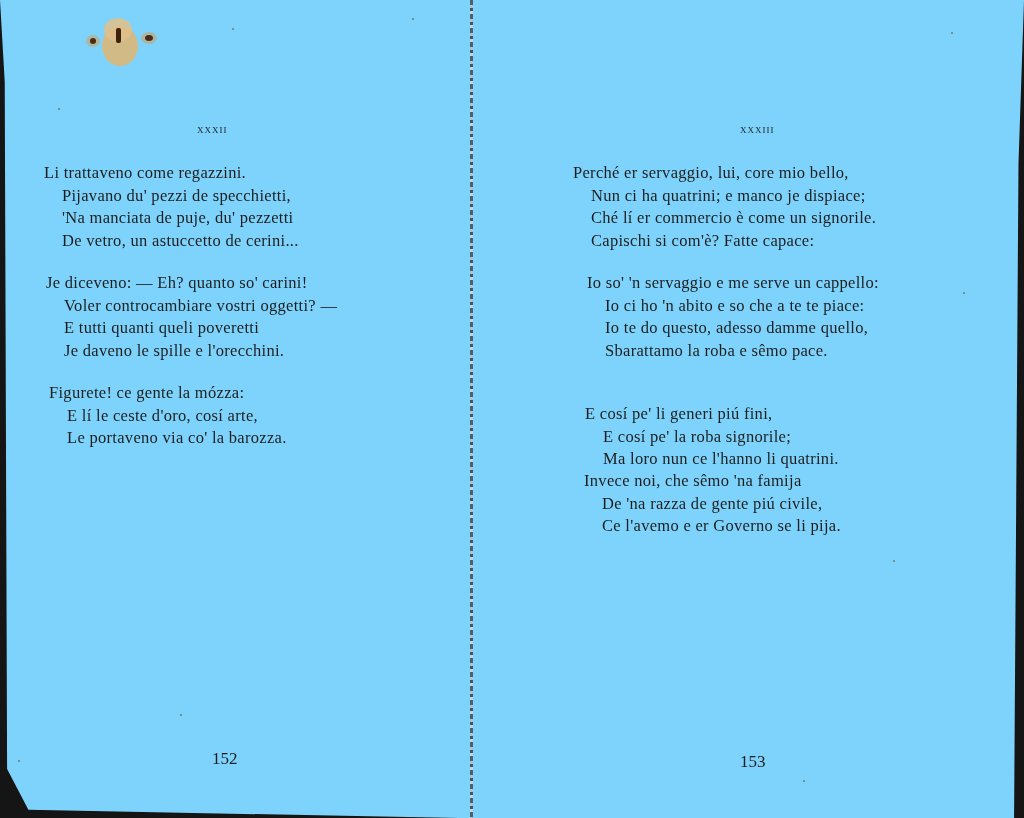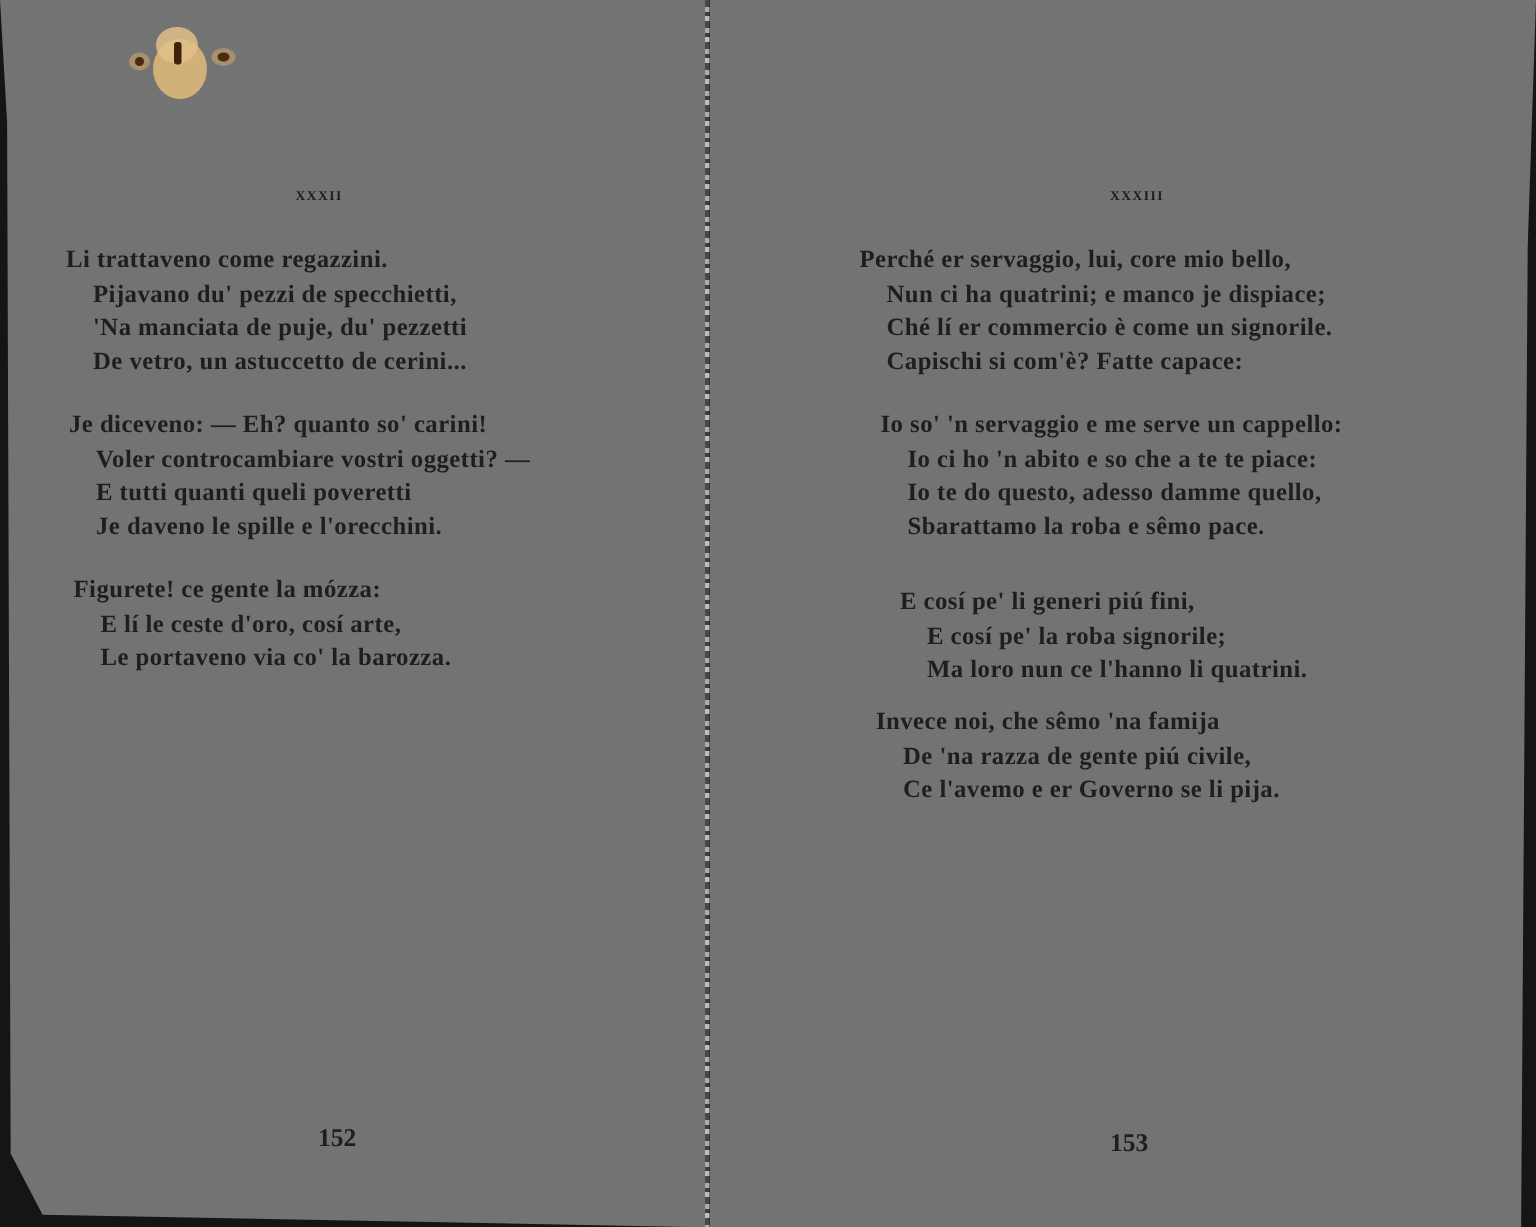--- a/index.html
+++ b/index.html
@@ -4,24 +4,23 @@
   <style>
     html, body { margin: 0; padding: 0; }
     body {
       width: 1024px; height: 818px; position: relative; overflow: hidden;
       background: #151515;
     }
     .spread {
       position: absolute; left: 0; top: 0; width: 1024px; height: 818px;
     }
     .page {
-      position: absolute; top: 0; background: #737373;
+      position: absolute; top: 0; background: #7dd3fc;
       font-family: "Liberation Serif", "DejaVu Serif", serif;
       color: #1e1e1e;
-      font-weight: bold;
     }
     .page-left {
       left: 0; width: 473px; height: 818px;
       clip-path: polygon(0 0, 100% 0, 100% 100%, 97% 100%, 6% 99%, 1.5% 94%, 1% 10%);
     }
     .page-right {
       left: 473px; width: 551px; height: 818px;
       clip-path: polygon(0 0, 100% 0, 99% 20%, 98.2% 100%, 0 100%);
     }
     .gutter {
@@ -109,21 +108,21 @@
       <div class="line indent">Capischi si com'è? Fatte capace:</div>
     </div>
 
     <div class="stanza" style="left:114px; top:272px;">
       <div class="line">Io so' 'n servaggio e me serve un cappello:</div>
       <div class="line indent">Io ci ho 'n abito e so che a te te piace:</div>
       <div class="line indent">Io te do questo, adesso damme quello,</div>
       <div class="line indent">Sbarattamo la roba e sêmo pace.</div>
     </div>
 
-    <div class="stanza" style="left:112px; top:390px;margin-left:15px;">
+    <div class="stanza" style="left:112px; top:403px;">
       <div class="line">E cosí pe' li generi piú fini,</div>
       <div class="line indent">E cosí pe' la roba signorile;</div>
       <div class="line indent">Ma loro nun ce l'hanno li quatrini.</div>
     </div>
 
     <div class="stanza" style="left:111px; top:470px;">
       <div class="line">Invece noi, che sêmo 'na famija</div>
       <div class="line indent">De 'na razza de gente piú civile,</div>
       <div class="line indent">Ce l'avemo e er Governo se li pija.</div>
     </div>

